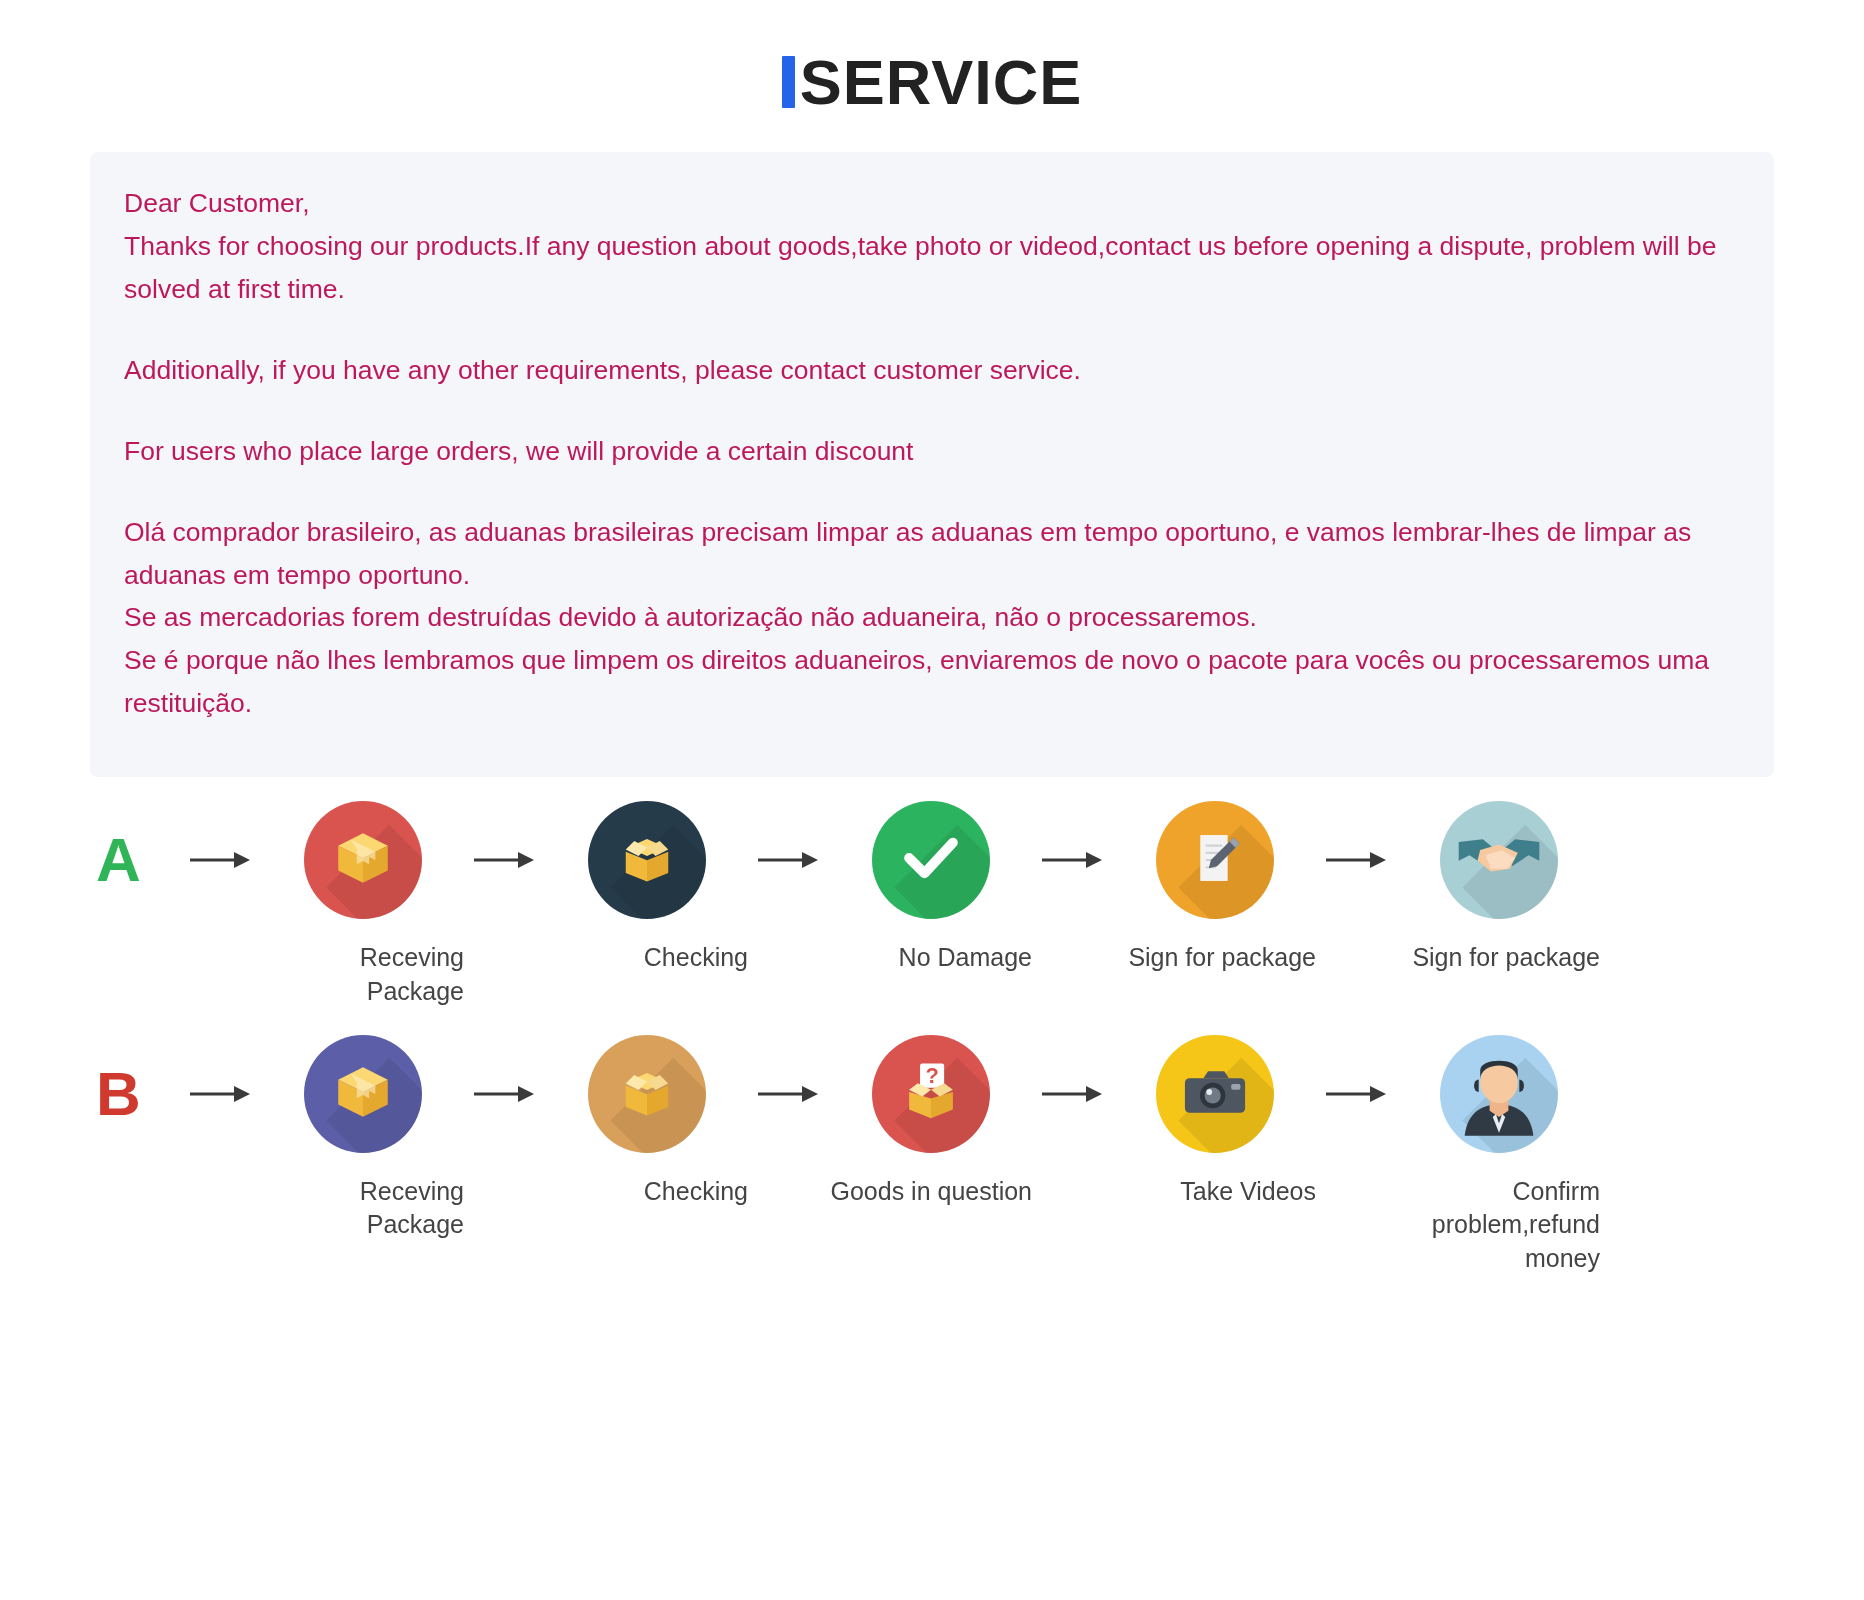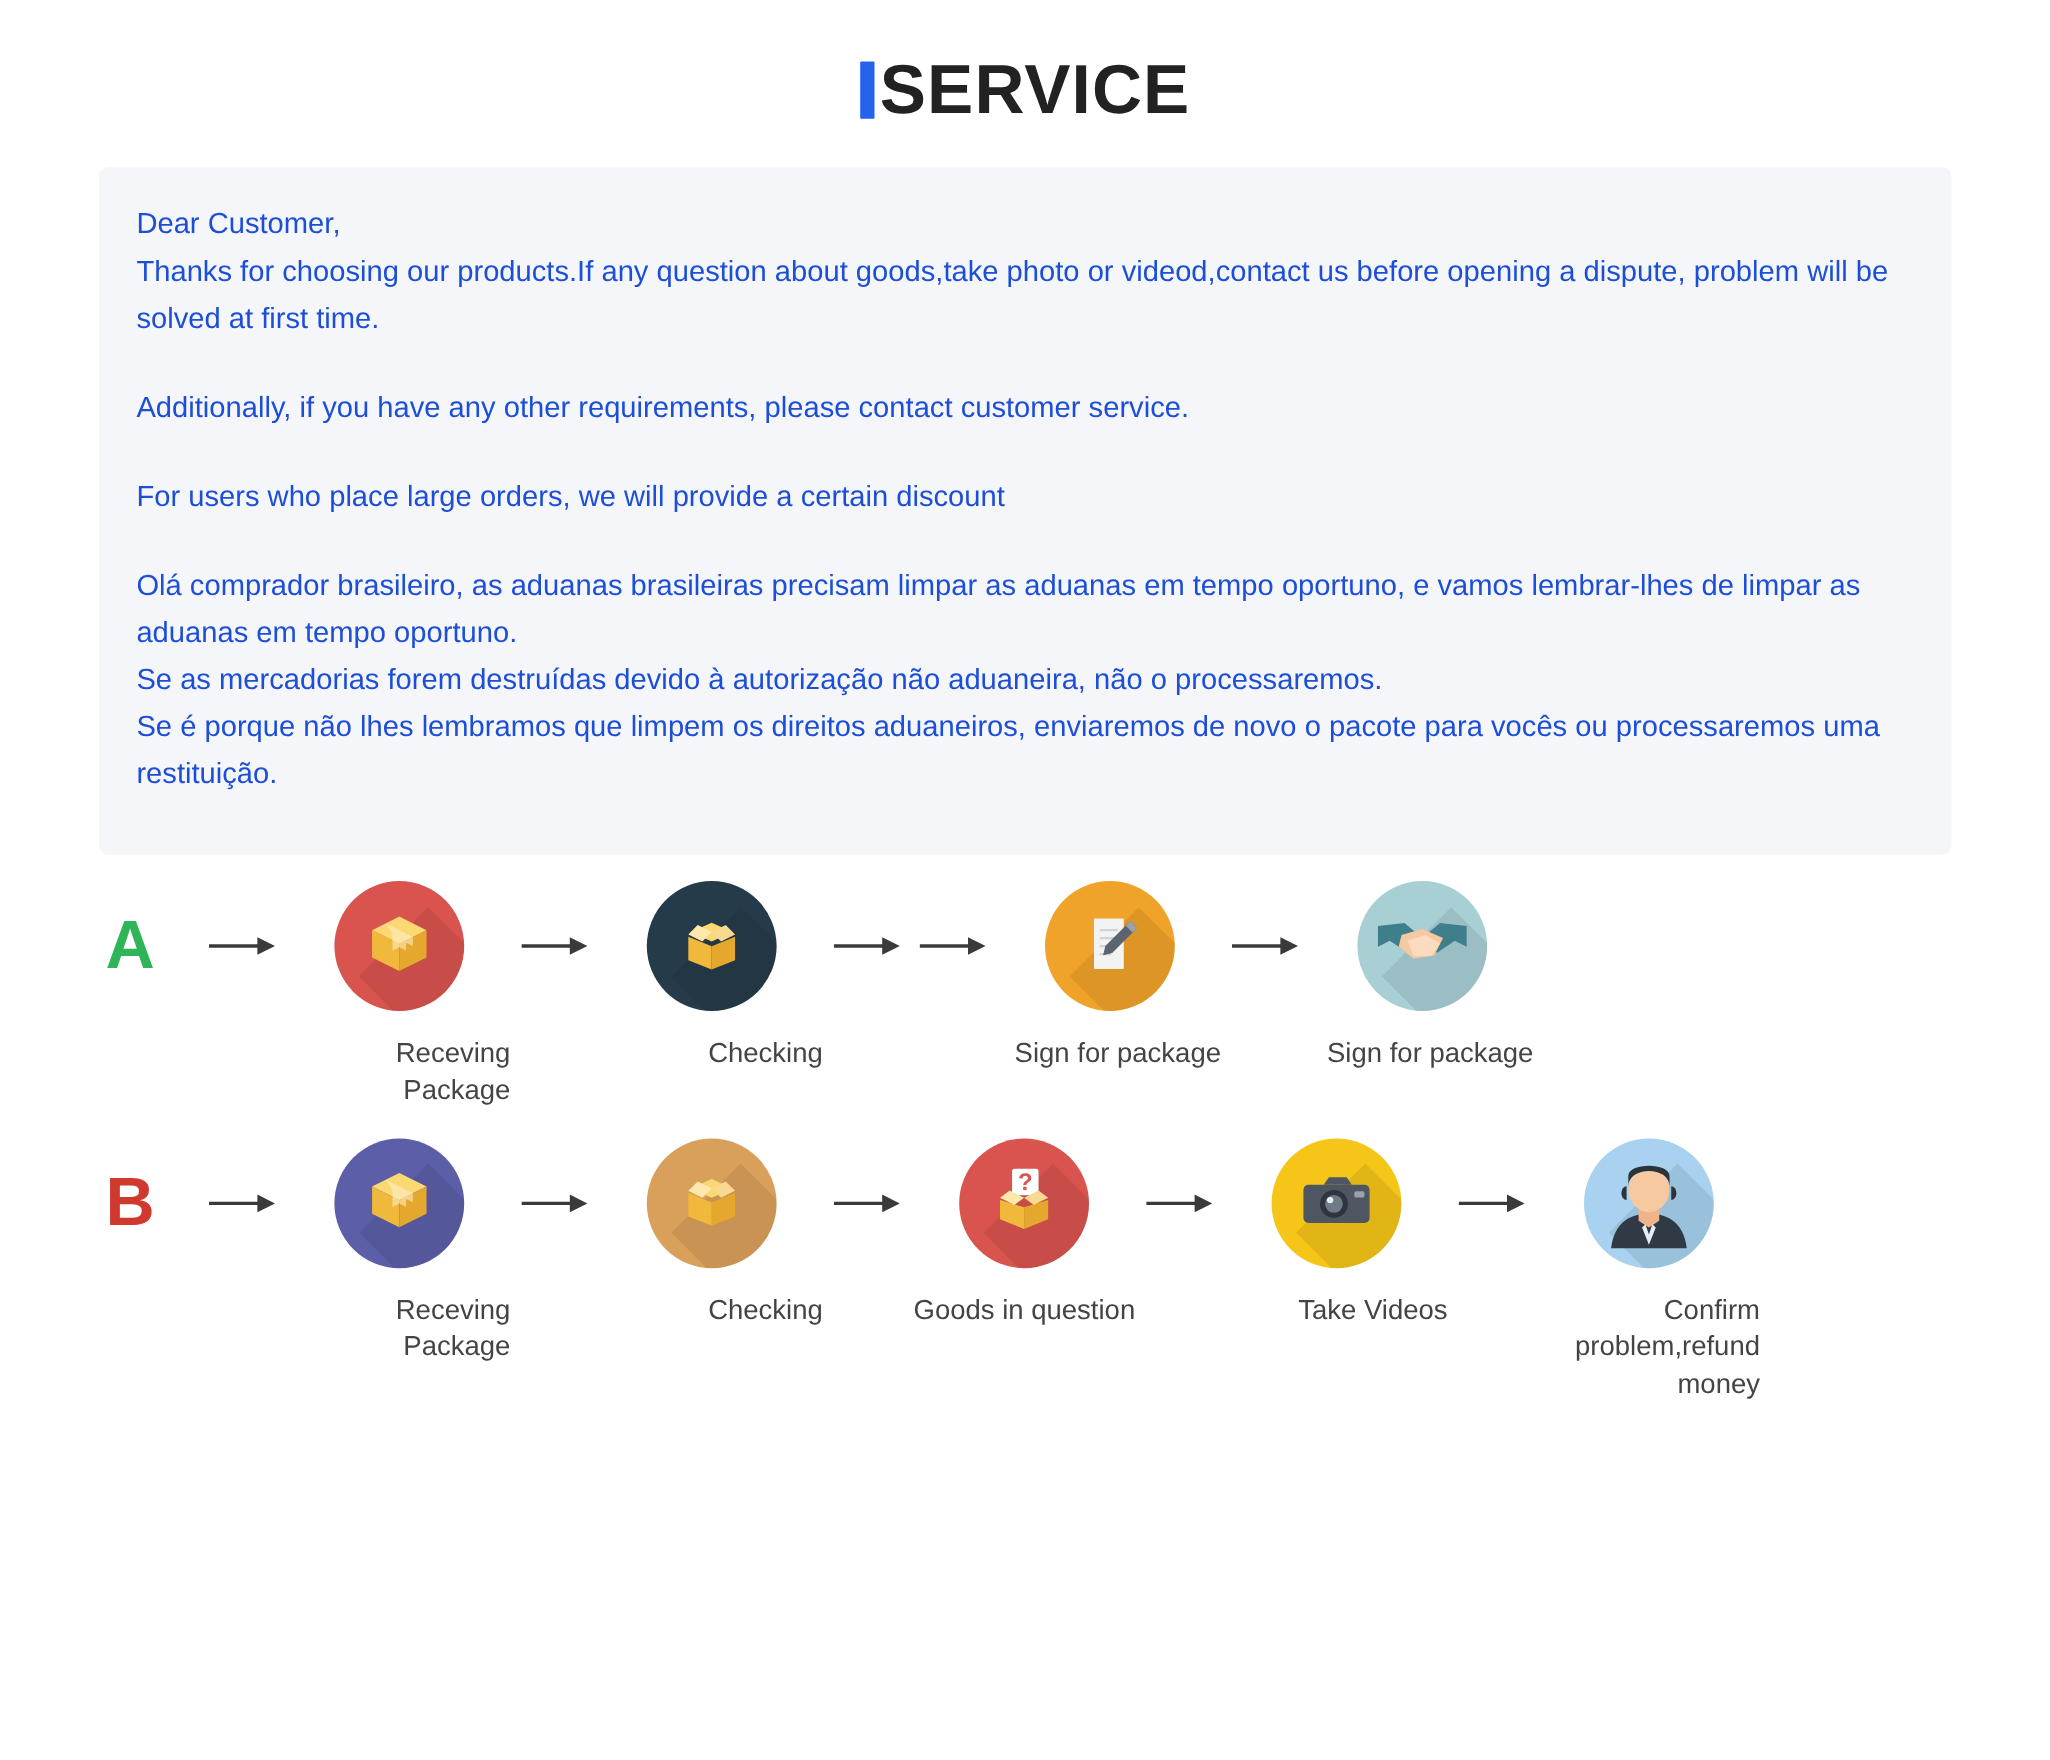--- a/index.html
+++ b/index.html
@@ -49,21 +49,21 @@
     border-radius: 8px;
     padding: 30px 34px 52px 34px;
     margin: 0 0 18px 0;
     min-height: 620px;
     box-sizing: border-box;
   }
   .notice p {
     margin: 0;
     font-size: 26.5px;
     line-height: 1.62;
-    color: #1d4ed8;
+    color: #be185d;
     font-weight: 400;
   }
   .notice .gap {
     height: 38px;
   }
 
   
   .flows {
     padding: 6px 0 40px 0;
   }
@@ -218,20 +218,31 @@
         <div class="step-label">Checking</div>
       </div>
 
       <div class="arrow">
         <svg width="62" height="22" viewBox="0 0 62 22">
             <path d="M0 11 H46" stroke="#3a3a3a" stroke-width="3" fill="none"></path>
             <path d="M44 3 L60 11 L44 19 Z" fill="#3a3a3a"></path>
           </svg>
       </div>
 
+      <div class="step">
+        <div class="step-icon c-green">
+          <span class="shadow-wedge"></span>
+          <span class="glyph">
+            <svg width="70" height="70" viewBox="0 0 64 64">
+              <path d="M12 32 L26 46 L52 18" stroke="#ffffff" stroke-width="9" fill="none" stroke-linecap="round" stroke-linejoin="round"></path>
+            </svg>
+          </span>
+        </div>
+        <div class="step-label">No Damage</div>
+      </div>
 
       <div class="arrow">
         <svg width="62" height="22" viewBox="0 0 62 22">
             <path d="M0 11 H46" stroke="#3a3a3a" stroke-width="3" fill="none"></path>
             <path d="M44 3 L60 11 L44 19 Z" fill="#3a3a3a"></path>
           </svg>
       </div>
 
       <div class="step">
         <div class="step-icon c-orange">

